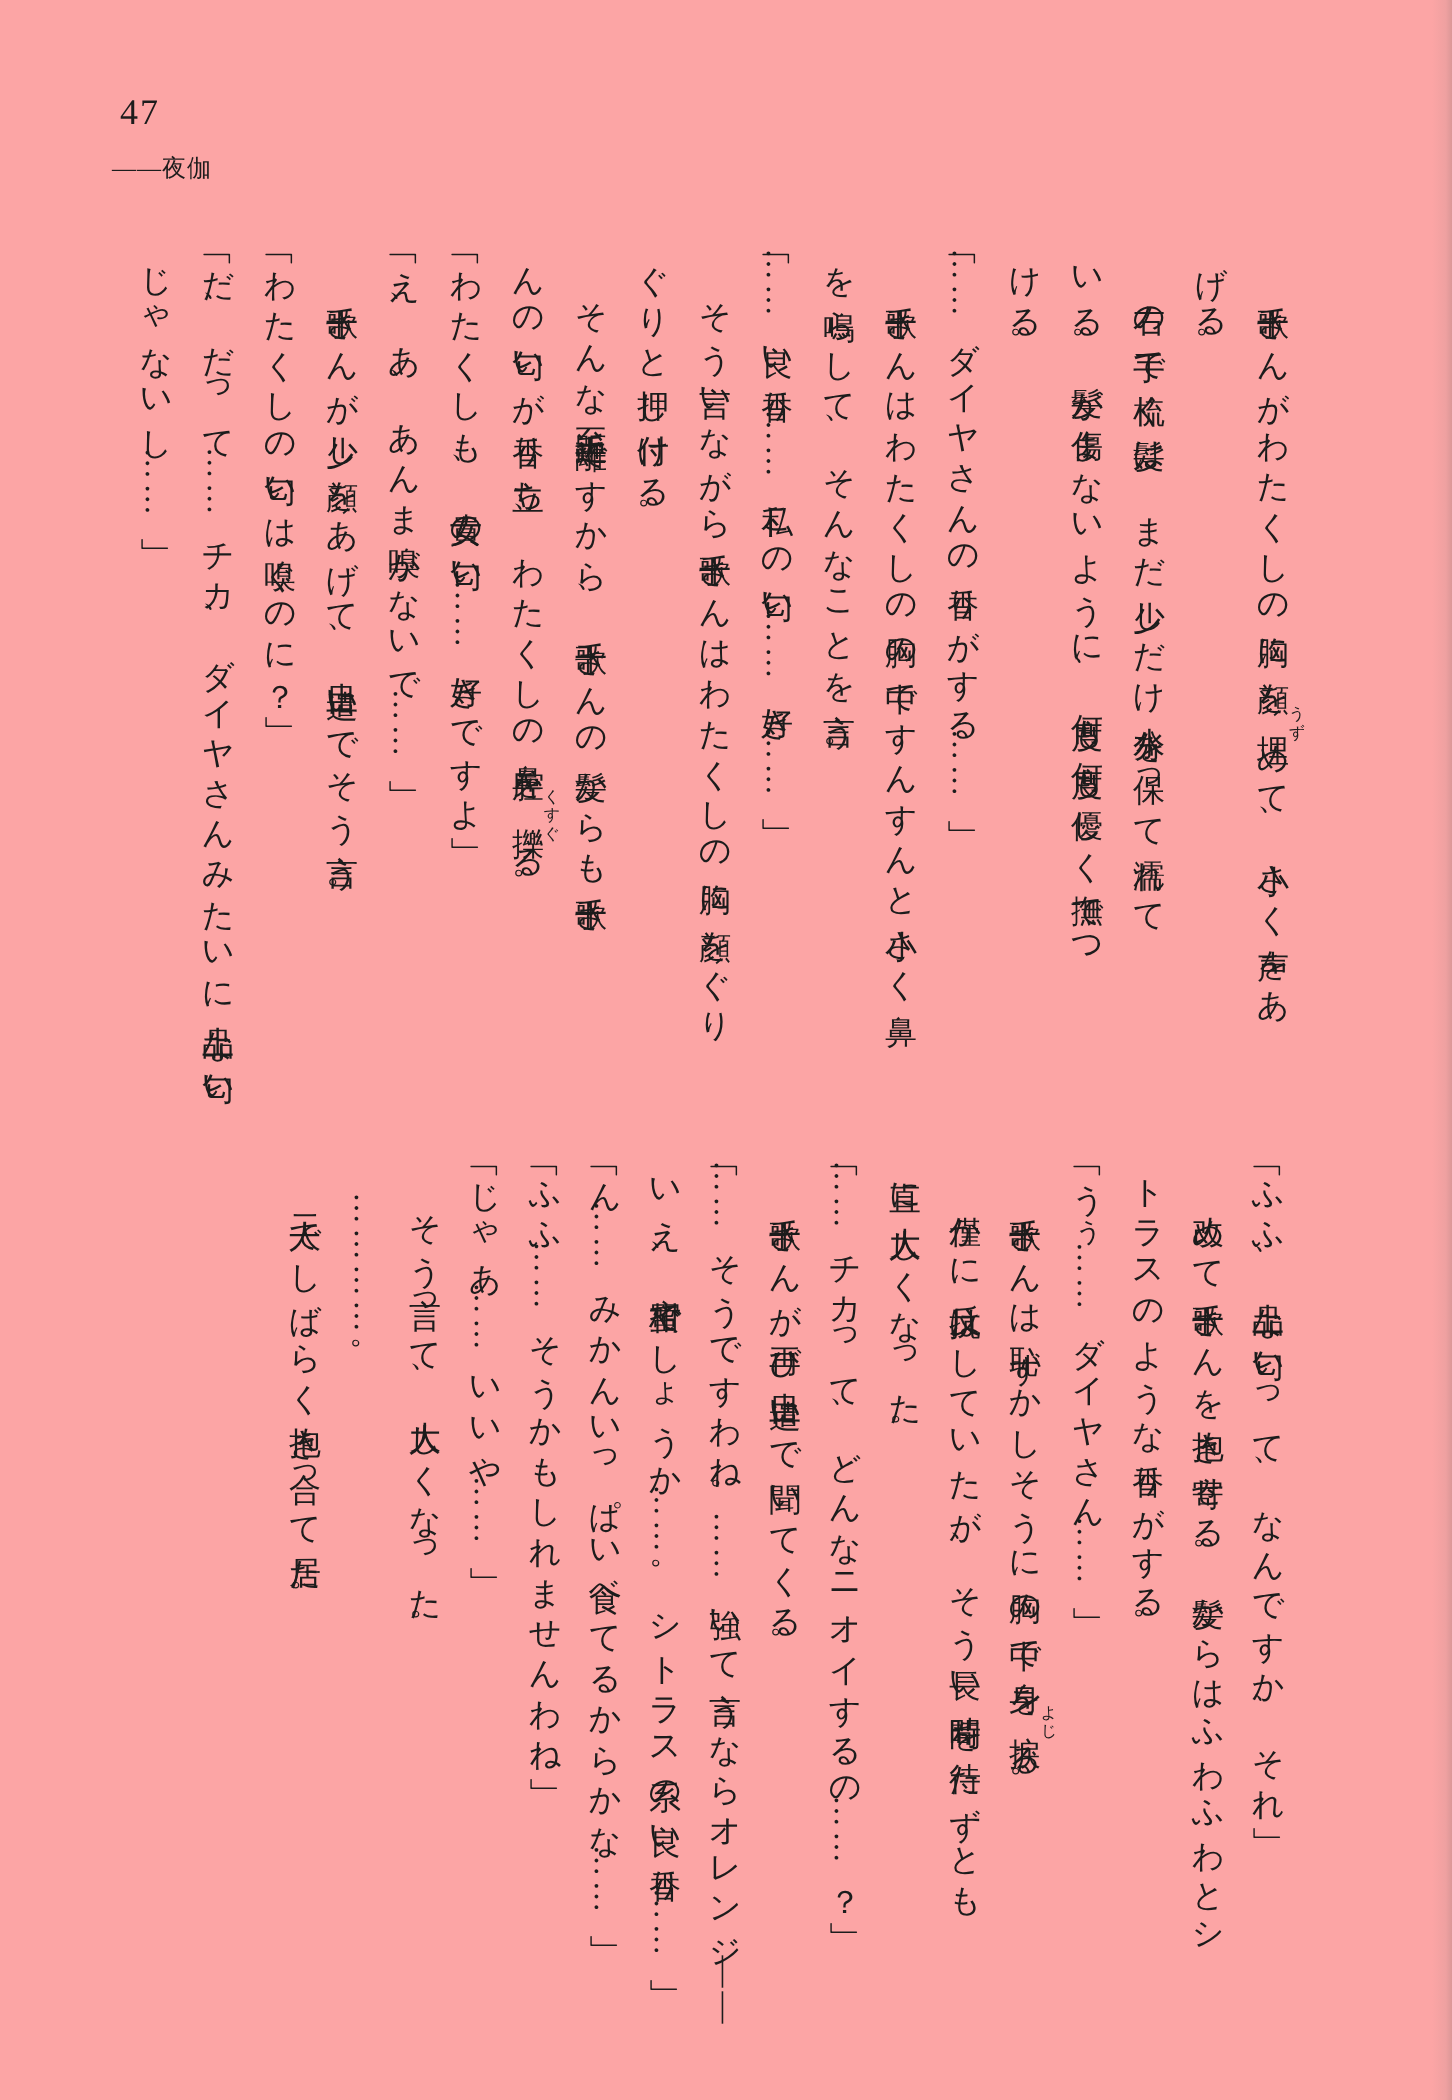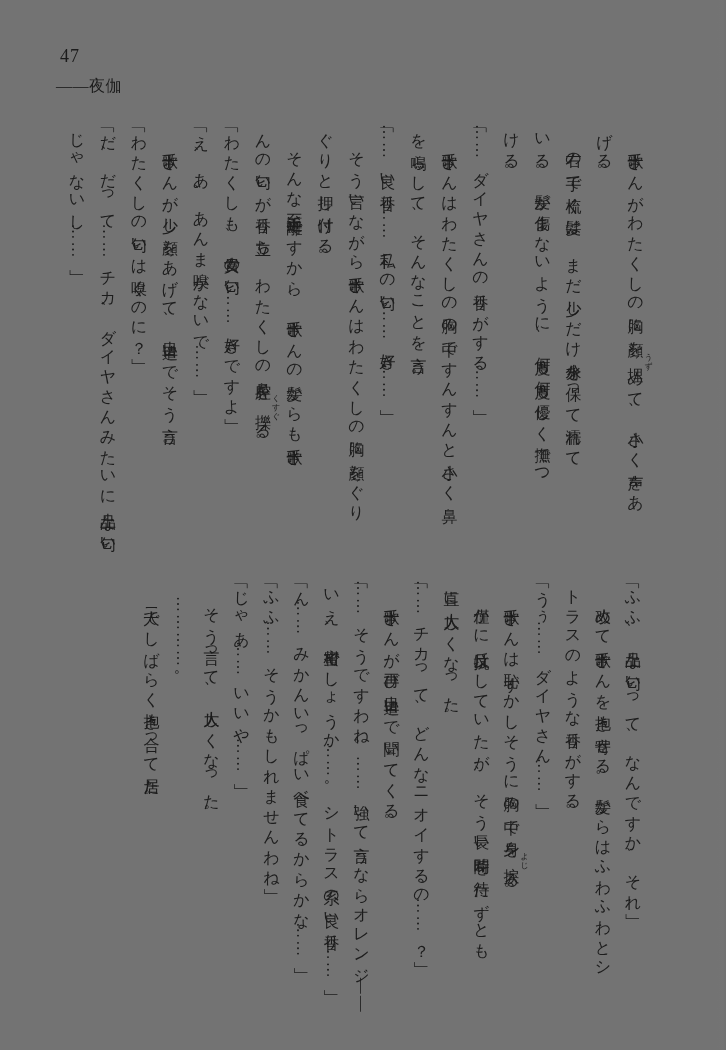--- a/index.html
+++ b/index.html
@@ -1,30 +1,30 @@
 <!DOCTYPE html>
 <html><head>
 <meta charset="utf-8">
 <style>
   html,body{margin:0;padding:0;background:#e8e8e6;}
   .paper{
     position:relative;
     width:726px;height:1050px;
-    background:#737373;
+    background:#fca5a5;
     overflow:hidden;
     font-family:"Liberation Serif","DejaVu Serif",serif;
     color:#1c1c1c;
   }
   .page-number{
     position:absolute;top:46px;left:60px;
     font-size:18px;letter-spacing:1px;
   }
   .chapter-header{
     position:absolute;top:76px;left:56px;
-    font-size:16px;letter-spacing:0.5px;
+    font-size:12px;letter-spacing:0.5px;
   }
   .vtext{
     position:absolute;
     writing-mode:vertical-rl;
     text-orientation:mixed;
     font-size:16px;
     letter-spacing:2px;
   }
   .vtext .line{display:block;}
   .upper{top:122px;right:74px;height:452px;line-height:31px;}

